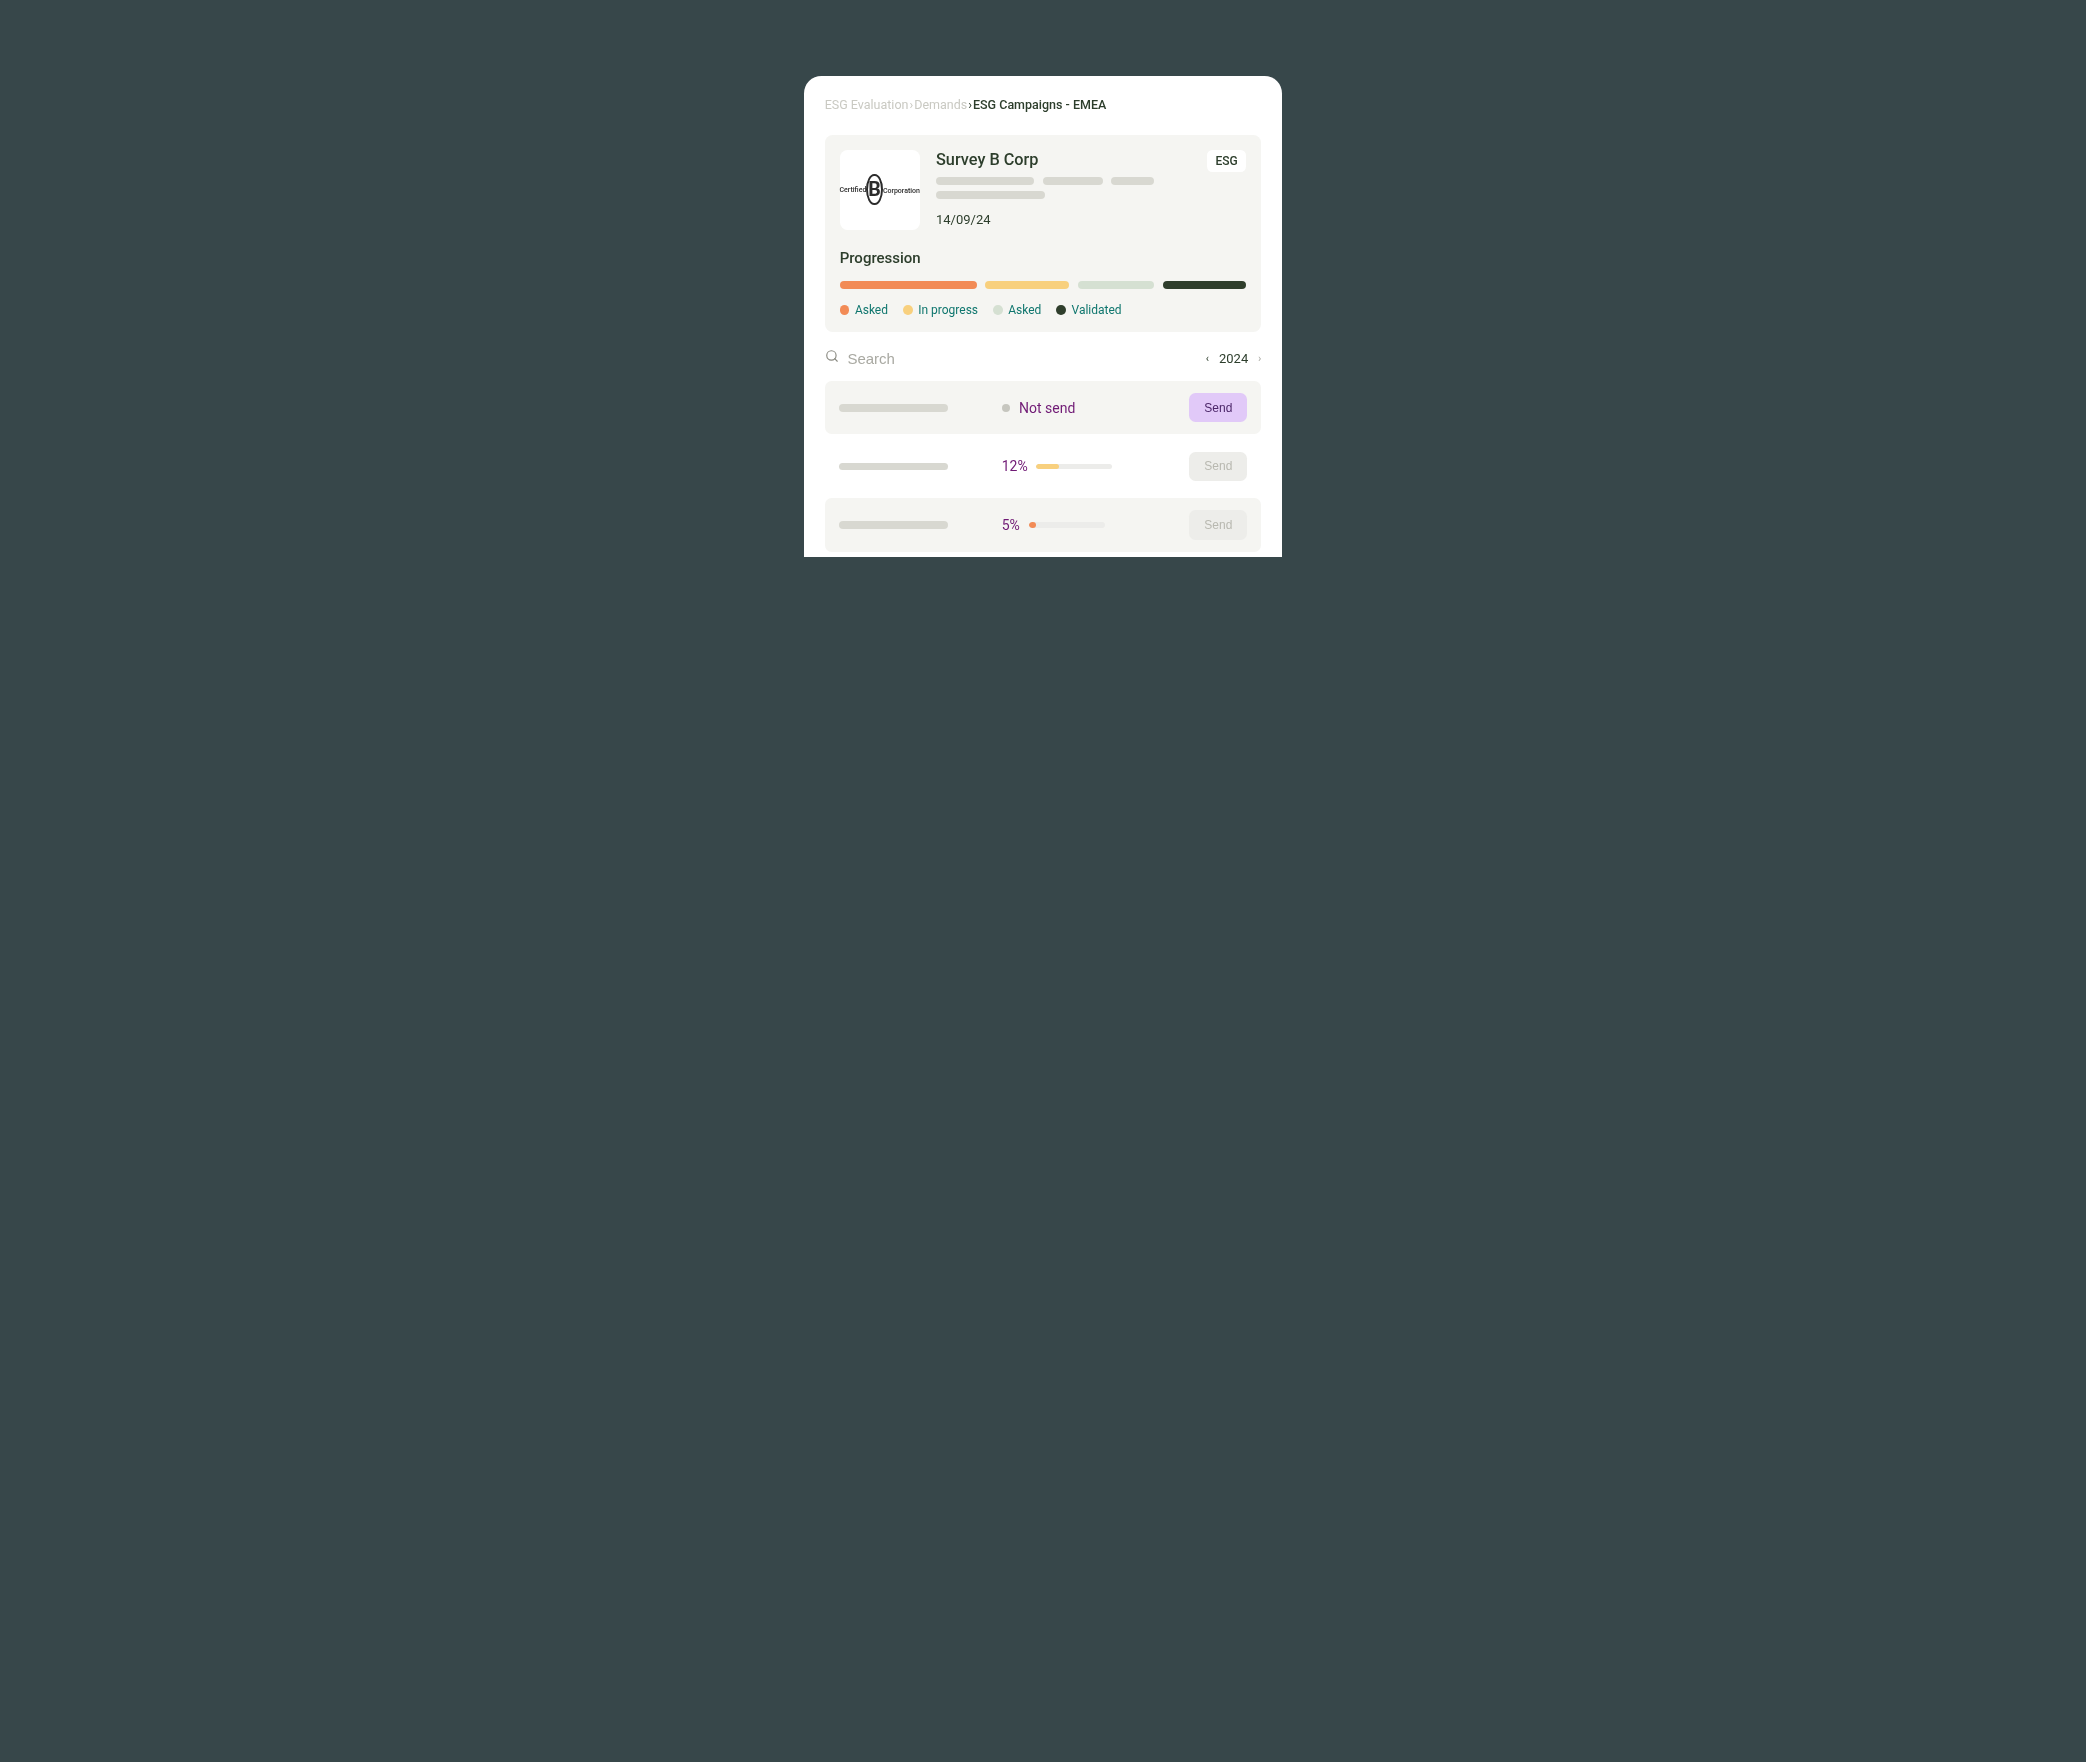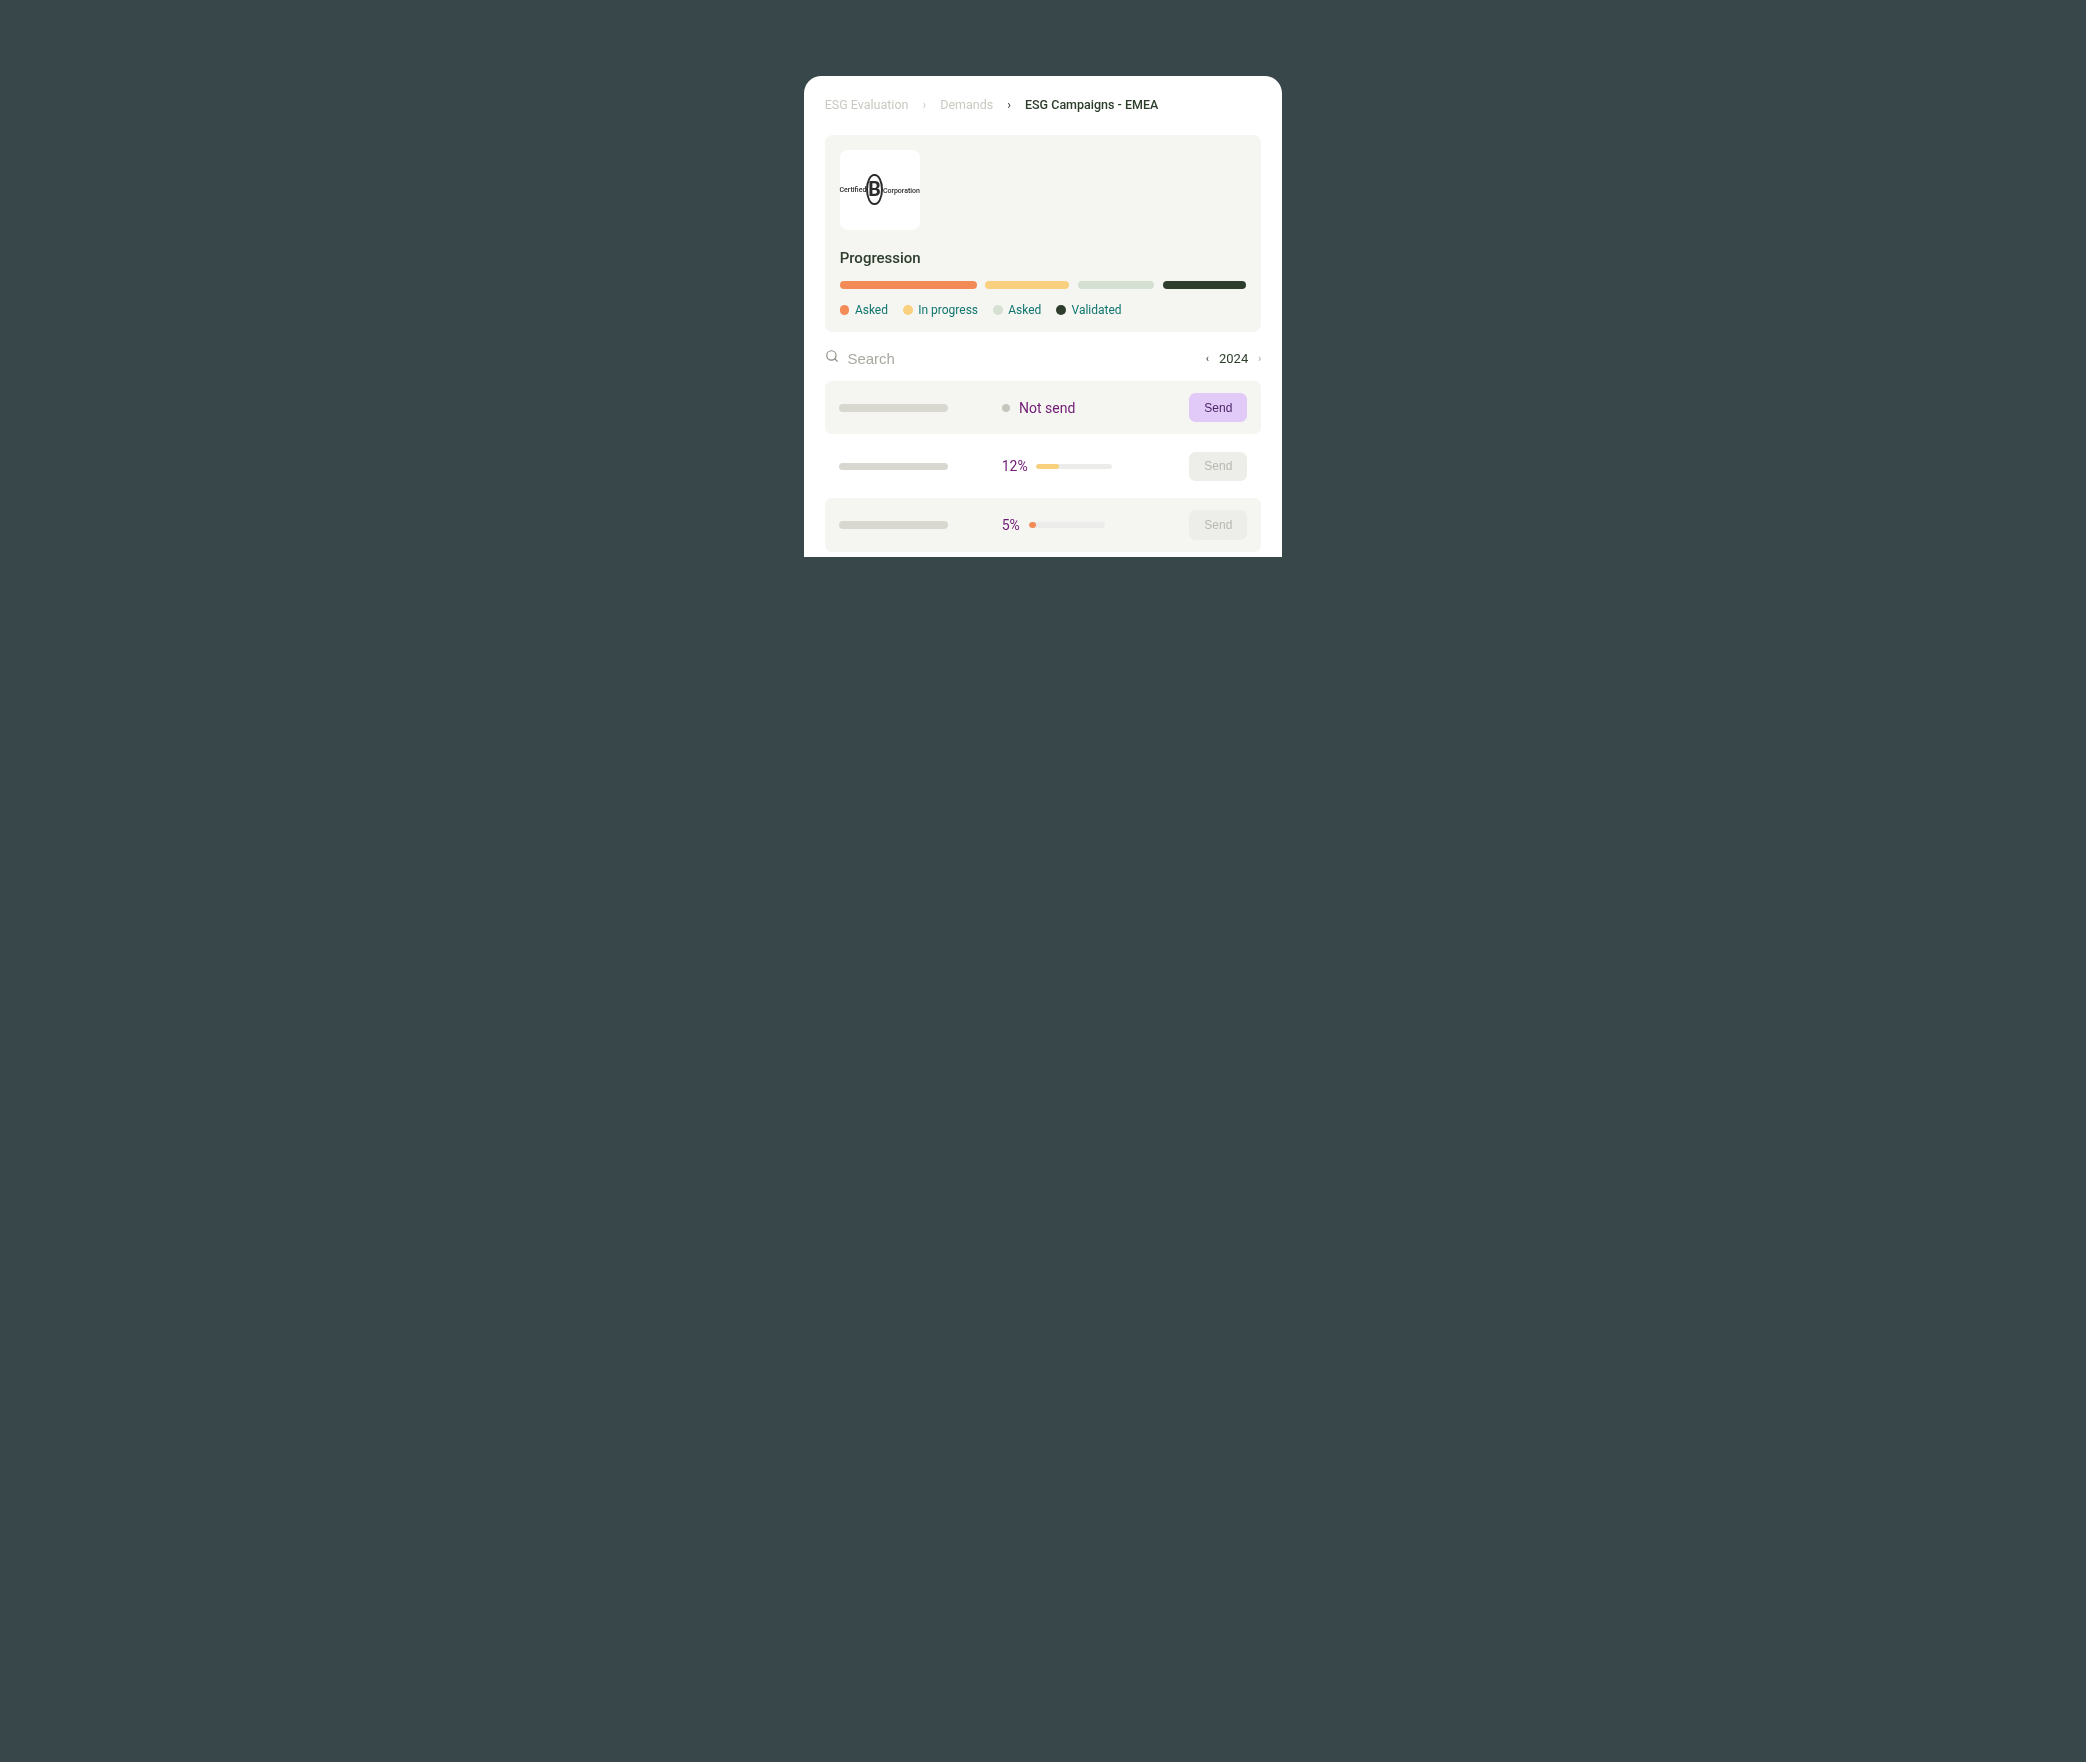--- a/index.html
+++ b/index.html
@@ -15,21 +15,21 @@
     .card {
       width: 478px;
       background: #ffffff;
       border-radius: 17.4px 17.4px 0 0;
       padding: 20.7px 20.7px 0;
       overflow: hidden;
     }
     .breadcrumb {
       display: flex;
       align-items: center;
-      gap: 14px;
+      gap: 1px;
       font-size: 12.5px;
       margin-bottom: 23px;
       color: #c9c9c2;
     }
     .breadcrumb .current { color: #2d3e2c; font-weight: 500; }
     .breadcrumb .chev { color: #c9c9c2; }
     .breadcrumb .chev.dark { color: #2d3e2c; }
     .alert {
       background: #e1c9f8;
       border-radius: 5.4px;
@@ -149,20 +149,33 @@
 
 
   <div class="summary">
     <div class="summary-top">
       <div class="logo-box">
         <span>Certified</span>
         <div class="b-circle">B</div>
         <div class="line"></div>
         <span style="margin-top:2.2px">Corporation</span>
       </div>
+      <div class="summary-main">
+        <div class="summary-header">
+          <div class="survey-title">Survey B Corp</div>
+          <div class="badge">ESG</div>
+        </div>
+        <div class="placeholder-lines">
+          <div class="ph" style="width:98px"></div>
+          <div class="ph" style="width:60px"></div>
+          <div class="ph" style="width:43px"></div>
+          <div class="ph" style="width:109px"></div>
+        </div>
+        <div class="date">14/09/24</div>
+      </div>
     </div>
 
     <div class="prog-title">Progression</div>
     <div class="prog-bars">
       <div class="prog-bar" style="background:#f28b56; flex:36"></div>
       <div class="prog-bar" style="background:#f8d07e; flex:22"></div>
       <div class="prog-bar" style="background:#d5e0d2; flex:20"></div>
       <div class="prog-bar" style="background:#2f3e2c; flex:22"></div>
     </div>
     <div class="legend">

